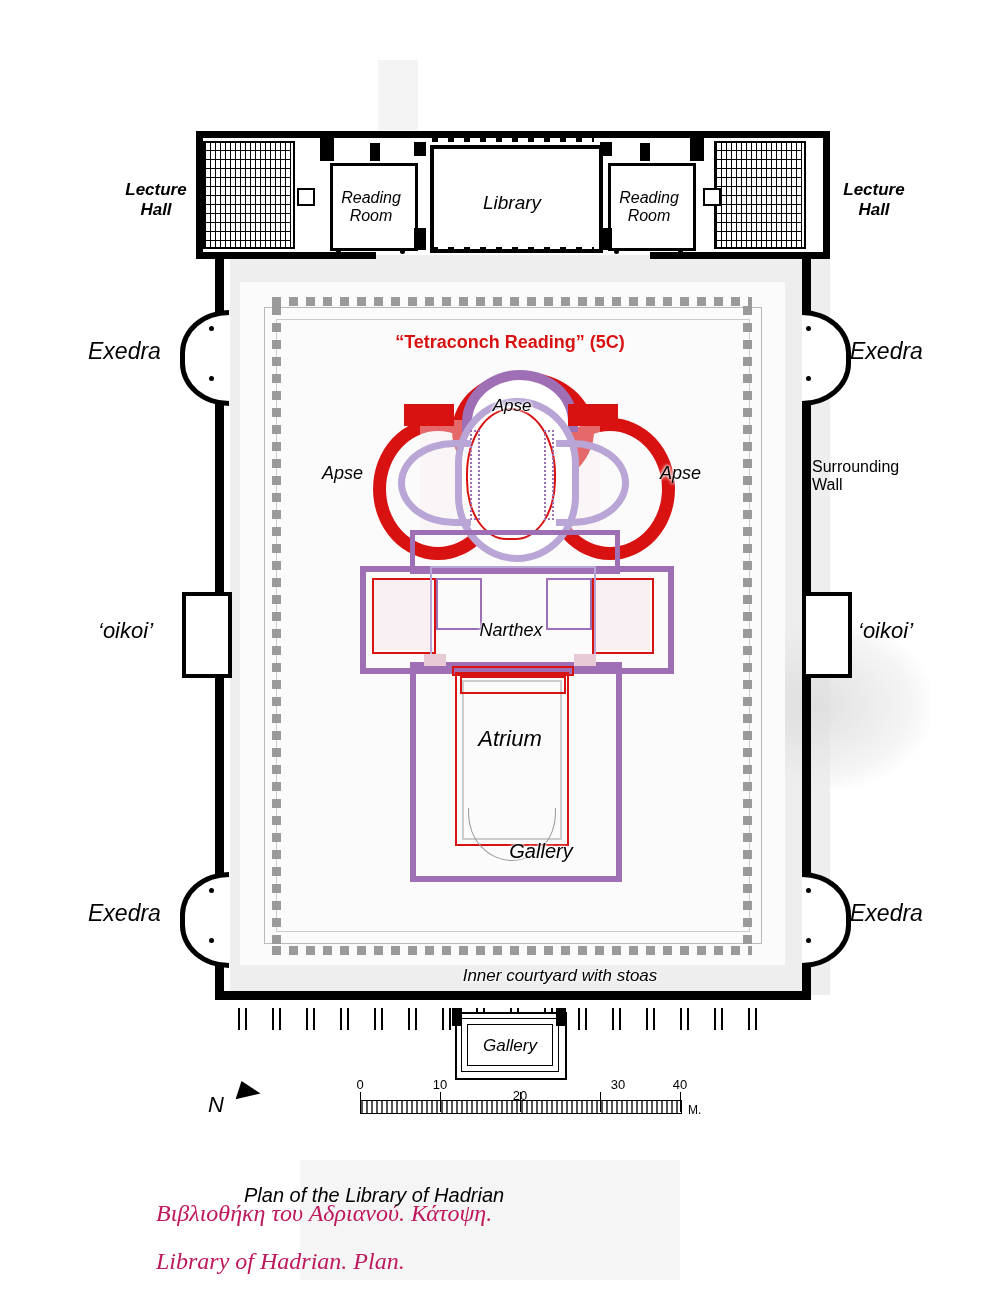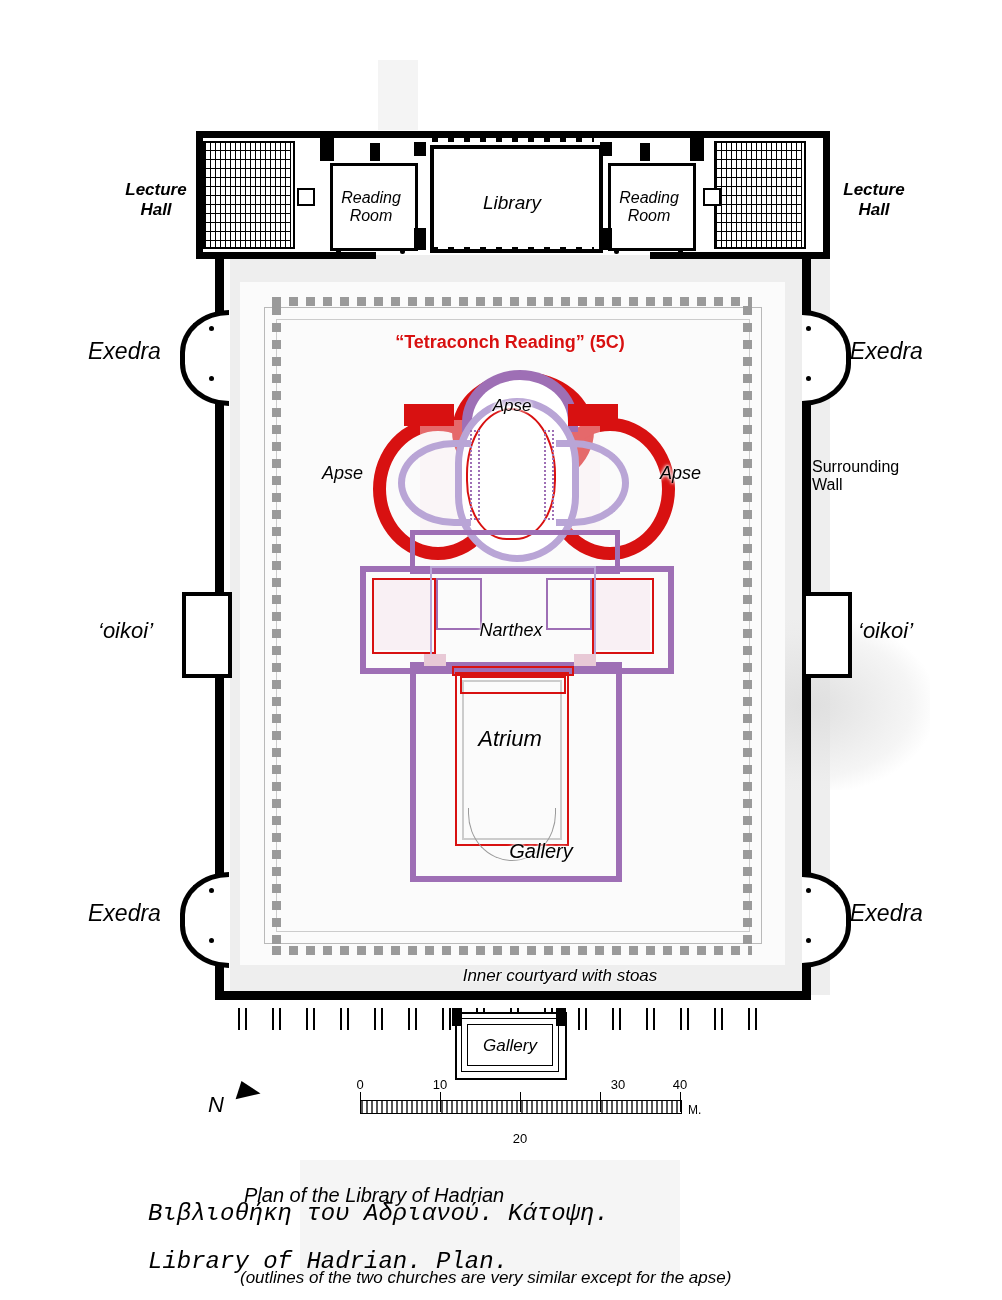--- a/index.html
+++ b/index.html
@@ -177,24 +177,25 @@
   .north-arrow {
     position: absolute;
     width: 0; height: 0;
     border-left: 22px solid #000;
     border-bottom: 13px solid transparent;
     border-top: 6px solid transparent;
     transform: rotate(18deg);
   }
   .watermark {
     position: absolute;
-    color: #000000;
-    font-family: Liberation Mono, monospace;
+    color: #be185d;
+    font-family: Liberation Serif, serif;
     font-style: italic;
     white-space: pre;
+    margin-left: 8px;
   }
 </style>
 </head>
 <body>
 
 <div id="page">
 
   <div class="shadow-big" style="left:378px; top:60px; width:40px; height:70px; opacity:.5;"></div>
   <div class="shadow-big" style="left:230px; top:255px; width:600px; height:740px; background:#ececec; opacity:.9;"></div>
   <div class="shadow-soft" style="left:690px; top:620px; width:240px; height:170px;"></div>
@@ -349,24 +350,23 @@
   <div class="north-arrow" style="left:238px; top:1084px;"></div>
 
   <div class="scalebar" style="left:360px; top:1100px; width:320px; height:12px;"></div>
   <div class="tick" style="left:360px; top:1092px; height:20px;"></div>
   <div class="tick" style="left:440px; top:1092px; height:20px;"></div>
   <div class="tick" style="left:520px; top:1092px; height:20px;"></div>
   <div class="tick" style="left:600px; top:1092px; height:20px;"></div>
   <div class="tick" style="left:680px; top:1092px; height:20px;"></div>
   <div class="lbl ctr" style="left:345px; top:1078px; width:30px; font-size:13px;">0</div>
   <div class="lbl ctr" style="left:425px; top:1078px; width:30px; font-size:13px;">10</div>
-  <div class="lbl ctr" style="left:505px; top:1132px; width:30px; font-size:13px;">20</div>
+  <div class="lbl ctr" style="left:505px; top:1089px; width:30px; font-size:13px;">20</div>
   <div class="lbl ctr" style="left:585px; top:1078px; width:30px; font-size:13px;margin-left:18px;">30</div>
   <div class="lbl ctr" style="left:665px; top:1078px; width:30px; font-size:13px;">40</div>
   <div class="lbl" style="left:688px; top:1104px; font-size:12px;">M.</div>
 
   <div class="watermark" style="left:148px; top:1200px; font-size:24px;">Βιβλιοθήκη του Αδριανού. Κάτοψη.</div>
   <div class="watermark" style="left:148px; top:1248px; font-size:24px;">Library of Hadrian. Plan.</div>
 
   <div class="lbl" style="left:212px; top:1184px; font-size:20px; font-style:italic;margin-left:32px;">Plan of the Library of Hadrian</div>
-  <div class="lbl" style="left:240px; top:1268px; font-size:17px; font-style:italic;">(outlines of the two churches are very similar except for the apse)</div>
 
 </div>
 
 </body></html>

